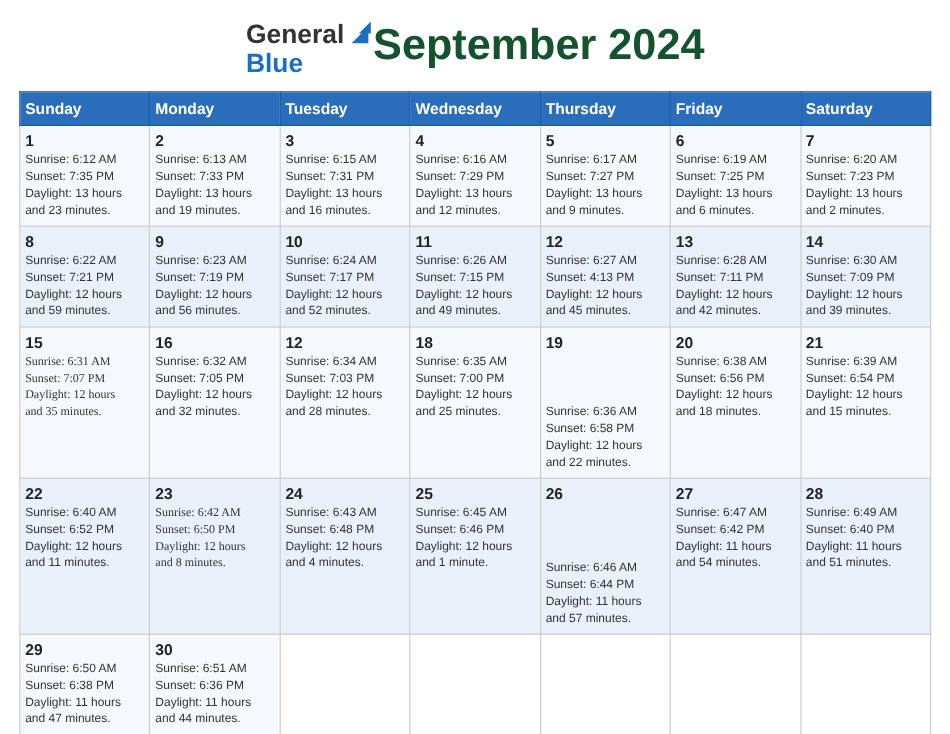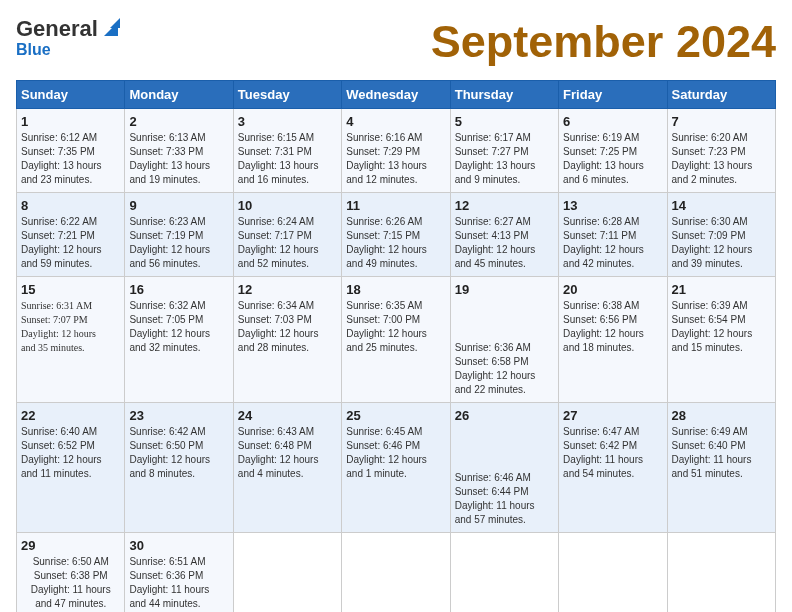--- a/index.html
+++ b/index.html
@@ -5,36 +5,36 @@
     * { box-sizing: border-box; margin: 0; padding: 0; }
     body {
       font-family: Arial, sans-serif;
       background: #fff;
       width: 792px;
       min-height: 612px;
       padding: 16px;
     }
     .header {
       display: flex;
-      justify-content: space-between;
+      justify-content: center;
       align-items: flex-start;
       margin-bottom: 12px;
     }
     .logo {
       display: flex;
       flex-direction: column;
       align-items: flex-start;
     }
     .title-block {
       text-align: right;
     }
     .month-title {
-      font-size: 45px;
+      font-size: 36px;
       font-weight: bold;
-      color: #a16207;
+      color: #14532d;
     }
     .location-title {
       font-size: 16px;
       color: #555;
     }
     table {
       width: 100%;
       border-collapse: collapse;
       table-layout: fixed;
     }
@@ -85,21 +85,21 @@
   <div class="logo">
   <div style="display:flex;align-items:center;">
     <div>
       <div style="display:flex;align-items:center;gap:2px;">
         <span style="font-size:22px;font-weight:bold;color:#333;font-family:Arial;">General</span>
         <svg width="22" height="22" viewBox="0 0 22 22">
           <polygon points="4,18 18,4 18,18" fill="#1a6fc4"></polygon>
           <polygon points="10,10 20,0 20,10" fill="#1a6fc4"></polygon>
         </svg>
       </div>
-      <div style="font-size:16px;font-weight:bold;color:#1a6fc4;font-family:Arial;line-height:1;">Blue</div>
+      <div style="font-size:22px;font-weight:bold;color:#1a6fc4;font-family:Arial;line-height:1;">Blue</div>
     </div>
   </div>
 </div>
   <div class="title-block">
     <div class="month-title">September 2024</div>
   </div>
 </div>
 
 <table>
   <thead>
@@ -270,21 +270,21 @@
       <tr>
         <td>
           <span class="day-num">22</span>
           <div class="day-info" style="white-space: pre-line;">Sunrise: 6:40 AM
 Sunset: 6:52 PM
 Daylight: 12 hours
 and 11 minutes.</div>
         </td>
         <td>
           <span class="day-num">23</span>
-          <div class="day-info" style="white-space: pre-line;">Sunrise: 6:42 AM
+          <div class="day-info" style="white-space: pre-line; font-family: Liberation Serif, serif;">Sunrise: 6:42 AM
 Sunset: 6:50 PM
 Daylight: 12 hours
 and 8 minutes.</div>
         </td>
         <td>
           <span class="day-num">24</span>
           <div class="day-info" style="white-space: pre-line;">Sunrise: 6:43 AM
 Sunset: 6:48 PM
 Daylight: 12 hours
 and 4 minutes.</div>
@@ -314,21 +314,21 @@
           <span class="day-num">28</span>
           <div class="day-info" style="white-space: pre-line;">Sunrise: 6:49 AM
 Sunset: 6:40 PM
 Daylight: 11 hours
 and 51 minutes.</div>
         </td>
       </tr>
       <tr>
         <td>
           <span class="day-num">29</span>
-          <div class="day-info" style="white-space: pre-line; text-align: center;">Sunrise: 6:50 AM
+          <div class="day-info" style="white-space: pre-line;">Sunrise: 6:50 AM
 Sunset: 6:38 PM
 Daylight: 11 hours
 and 47 minutes.</div>
         </td>
         <td>
           <span class="day-num">30</span>
           <div class="day-info" style="white-space: pre-line;">Sunrise: 6:51 AM
 Sunset: 6:36 PM
 Daylight: 11 hours
 and 44 minutes.</div>

